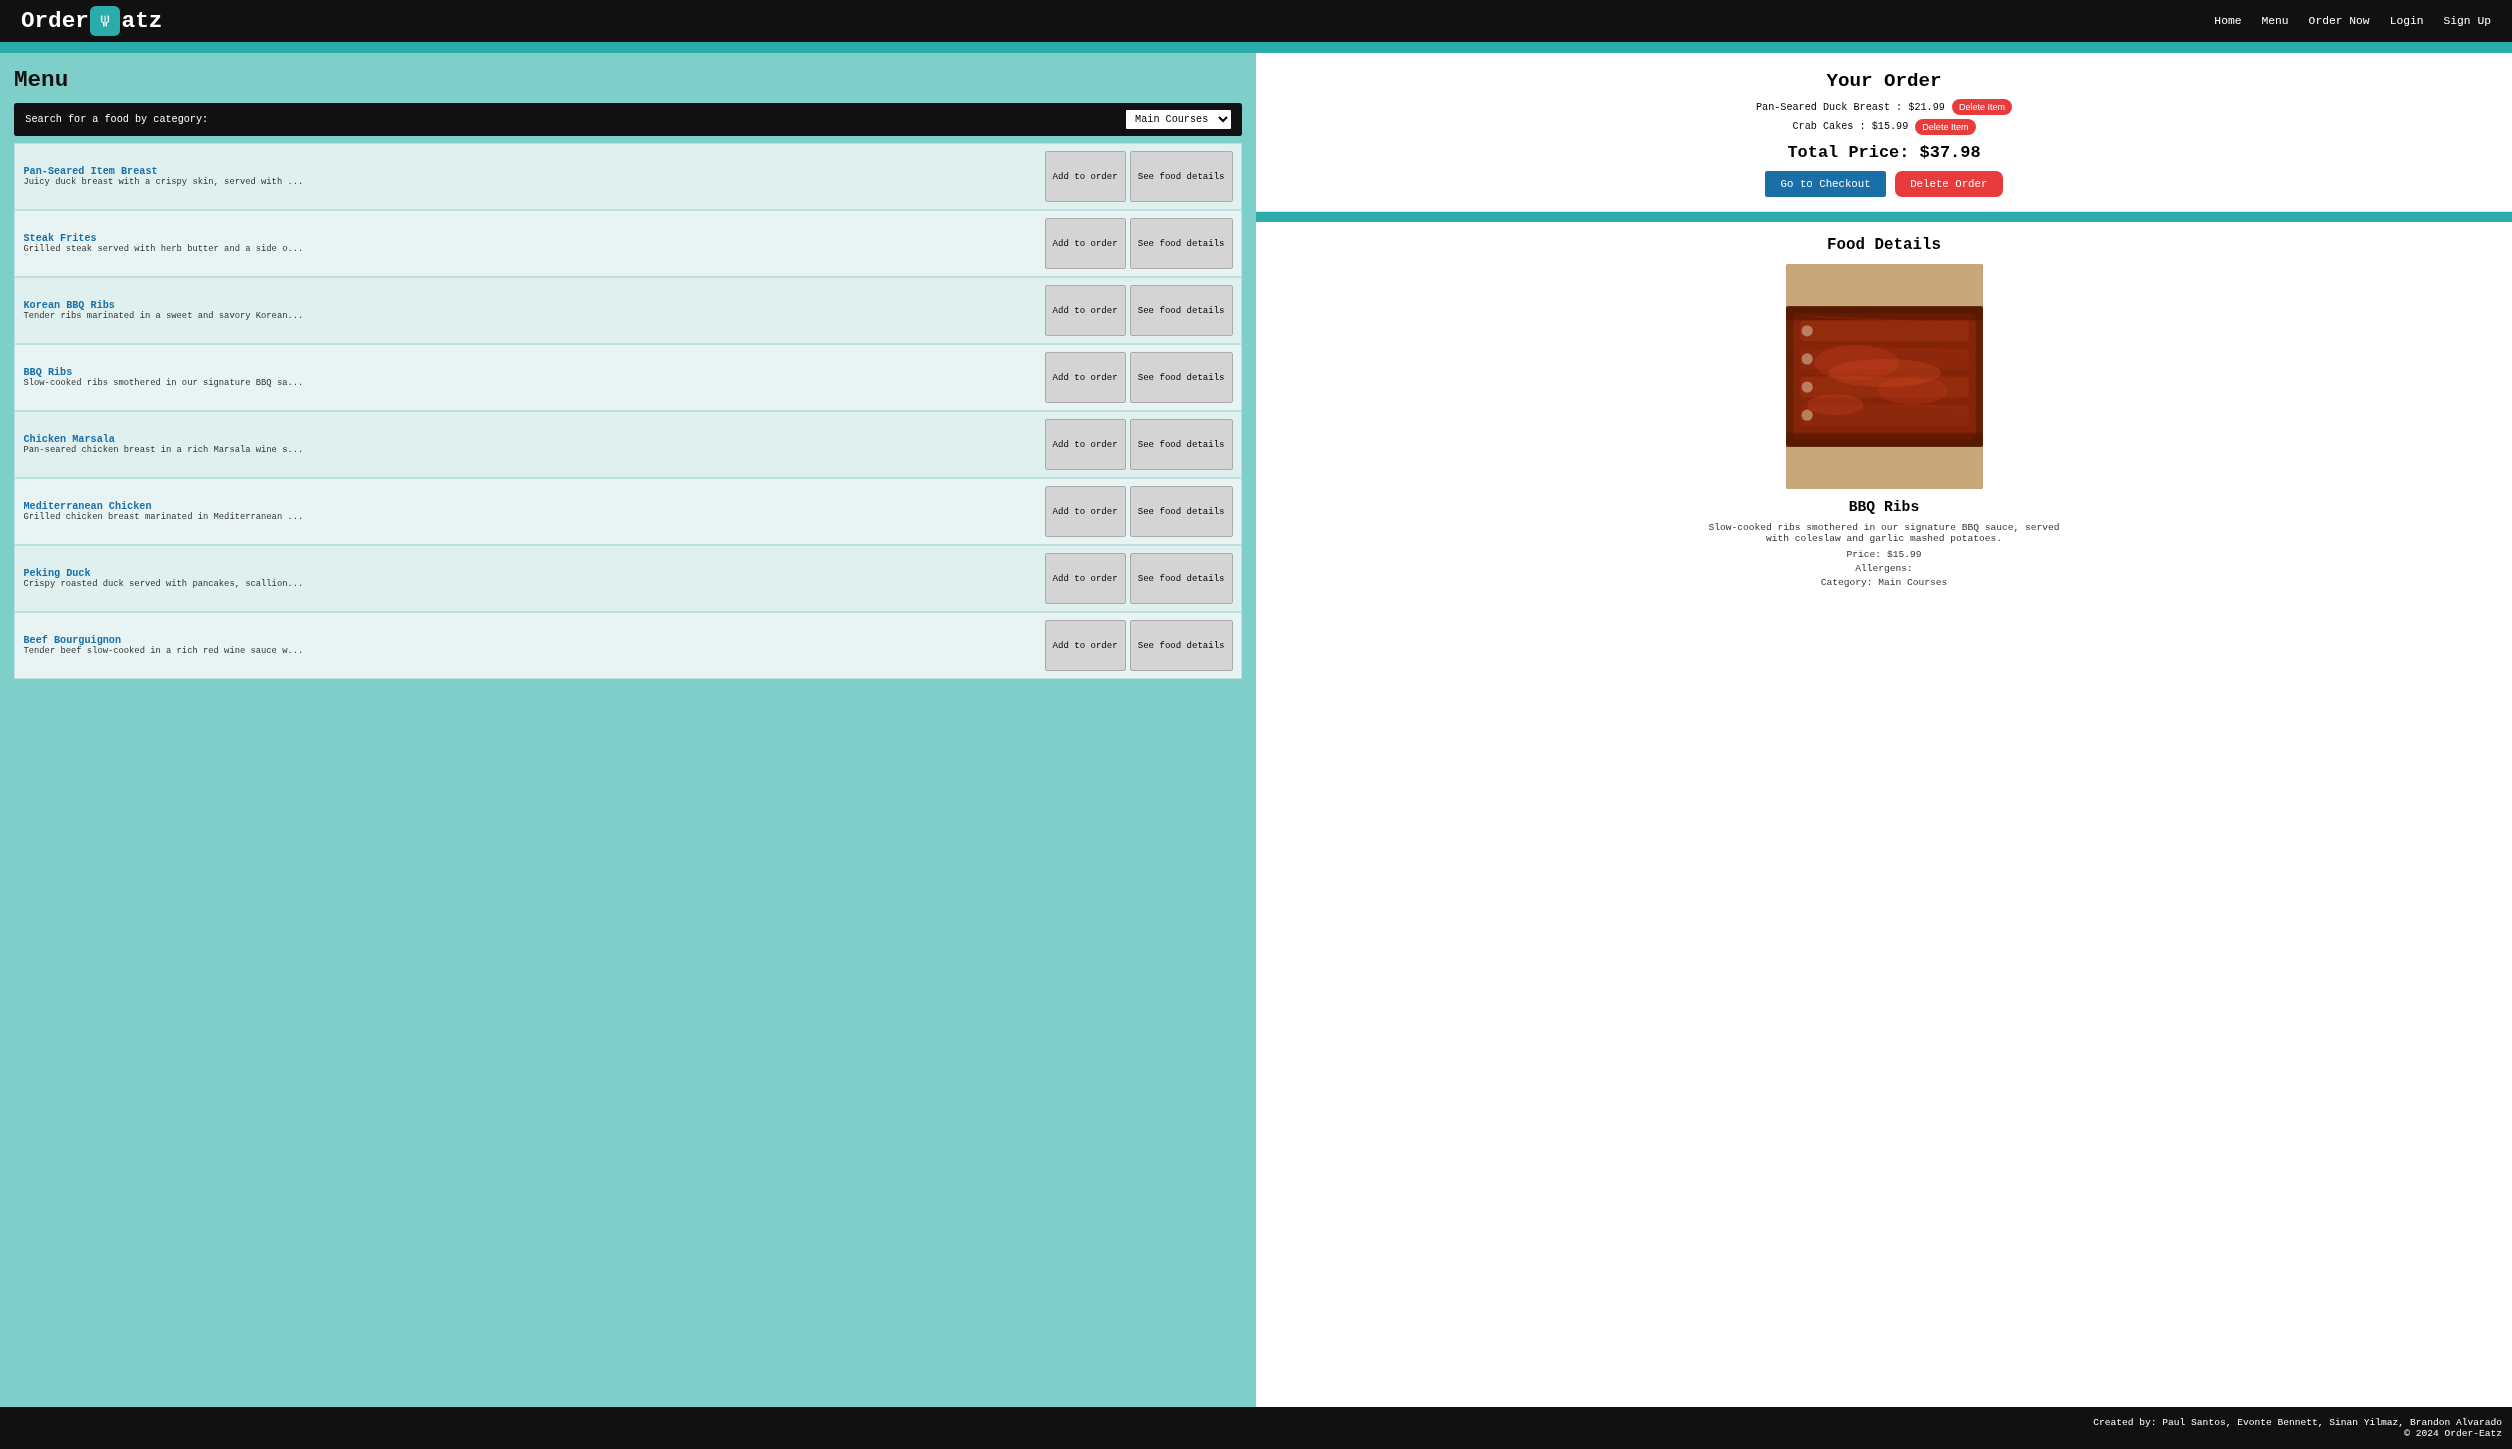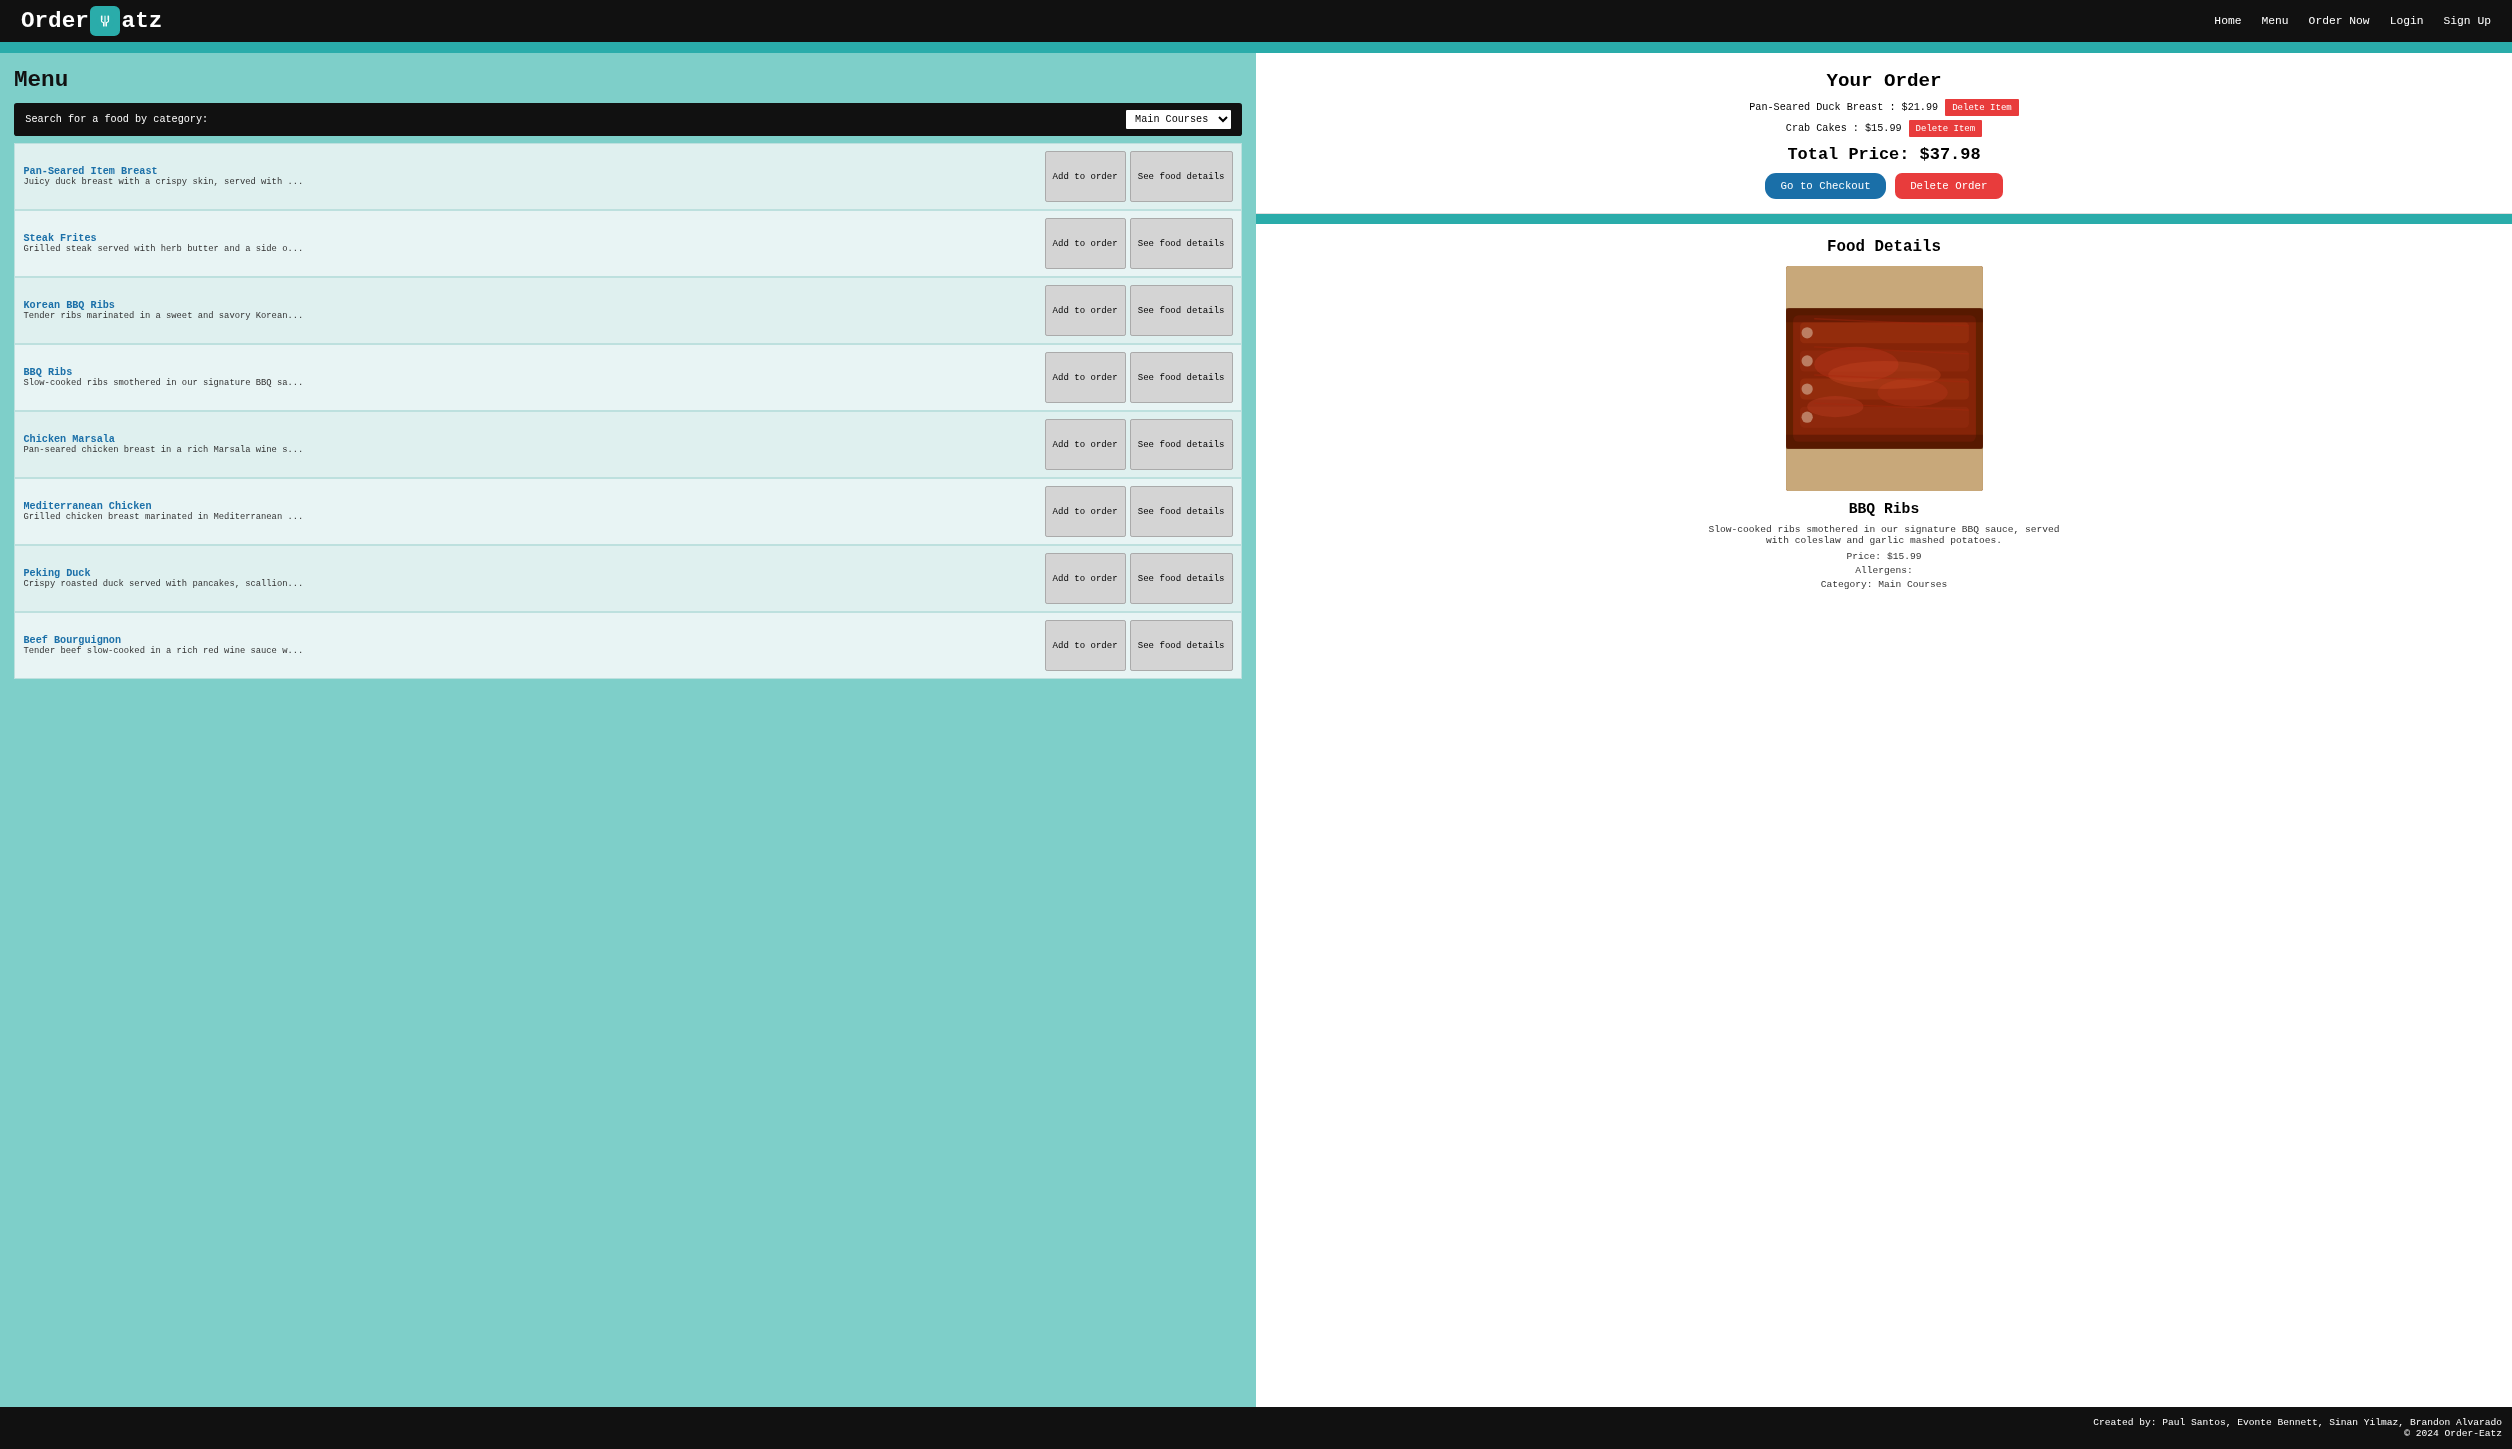--- a/index.html
+++ b/index.html
@@ -192,44 +192,44 @@
       justify-content: center;
       gap: 7px;
       margin-bottom: 4.2px;
       font-size: 0.9rem;
       font-family: 'Courier New', Courier, monospace;
     }
     .btn-delete-item {
       background: #e83c3c;
       color: #fff;
       border: none;
-      border-radius: 1px;
+      border-radius: 8px;
       padding: 2.8px 7px;
       font-size: 0.8rem;
-      font-family: Liberation Mono, monospace;
+      font-family: Liberation Sans, sans-serif;
       cursor: pointer;
     }
     .total-price {
       text-align: center;
       font-size: 1.5rem;
       font-weight: bold;
       font-family: 'Courier New', Courier, monospace;
       margin: 8.5px 0;
     }
     .order-actions {
       display: flex;
       gap: 8.5px;
       justify-content: center;
       margin-top: 2.8px;
     }
     .btn-checkout {
       background: #1a6fa8;
       color: #fff;
       border: none;
-      border-radius: 11px;
+      border-radius: 2px;
       padding: 7px 15.5px;
       font-size: 0.95rem;
       font-family: 'Courier New', Courier, monospace;
       cursor: pointer;
     }
     .btn-delete-order {
       background: #e83c3c;
       color: #fff;
       border: none;
       border-radius: 7px;

